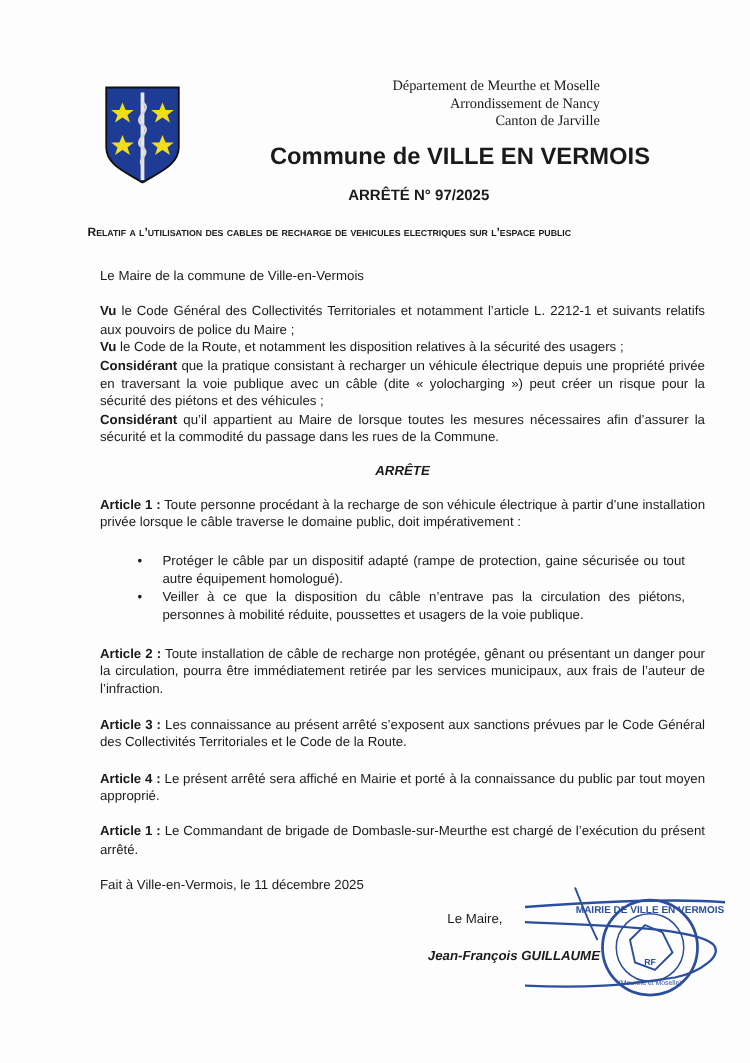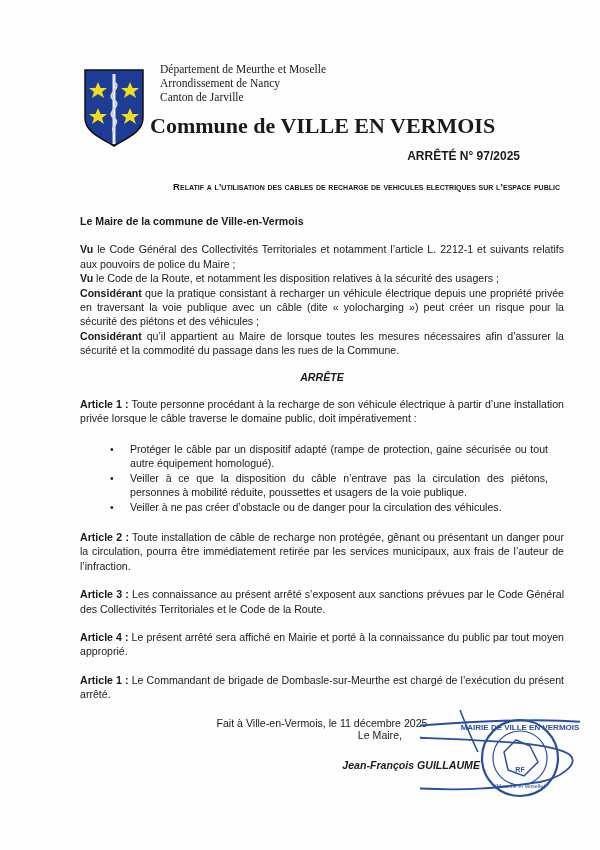--- a/index.html
+++ b/index.html
@@ -1,37 +1,37 @@
 <!DOCTYPE html>
 <html><head>
 <meta charset="utf-8">
 <style>
   html, body { margin: 0; padding: 0; }
   body { width: 600px; height: 850px; background: #fdfdfd; position: relative; overflow: hidden; color: #1a1a1a; }
   .page { position: absolute; left: 0; top: 0; width: 600px; height: 850px; }
   .crest { position: absolute; left: 83px; top: 68px; width: 62px; height: 80px; }
-  .header { position: absolute; left: 160px; top: 62px; width: 320px; text-align: left;
+  .header { position: absolute; left: 160px; top: 62px; width: 320px; text-align: right;
     font-family: "Liberation Serif", serif; font-size: 11.5px; line-height: 14px; }
-  .commune { position: absolute; left: 150px; top: 114px; width: 370px; text-align: left;
-    font-family: Liberation Serif, serif; font-weight: bold; font-size: 22px; line-height: 24px; }
-  .arrete-num { position: absolute; left: 150px; top: 149px; width: 370px; text-align: right;
+  .commune { position: absolute; left: 150px; top: 114px; width: 370px; text-align: right;
+    font-family: Liberation Sans, sans-serif; font-weight: bold; font-size: 19px; line-height: 24px; }
+  .arrete-num { position: absolute; left: 150px; top: 149px; width: 370px; text-align: center;
     font-family: "Liberation Sans", sans-serif; font-weight: bold; font-size: 12px; }
-  .subject { position: absolute; left: 70px; top: 181px; width: 490px; text-align: right;
+  .subject { position: absolute; left: 70px; top: 181px; width: 490px; text-align: left;
     font-family: "Liberation Sans", sans-serif; font-weight: bold; font-size: 9.6px; font-variant: small-caps; letter-spacing: 0px; }
   .body { position: absolute; left: 80px; top: 214px; width: 484px;
     font-family: "Liberation Sans", sans-serif; font-size: 10.6px; line-height: 14.4px; }
-  .maire { font-weight: bold; margin: 0 0 14px 0; }
+  .maire { font-weight: normal; margin: 0 0 14px 0; }
   .vu p { margin: 0; text-align: justify; }
   .b { font-weight: bold; }
   .arrete-head { text-align: center; font-weight: bold; margin: 12px 0 13px 0; font-style: italic; }
   .art { margin: 0 0 14px 0; text-align: justify; }
   ul.bul { margin: 16px; padding-left: 34px; list-style: none; }
   ul.bul li { position: relative; text-align: justify; }
   ul.bul li::before { content: "•"; position: absolute; left: -20px; top: 0; }
-  .fait { margin-top: 2px; text-align: center; }
+  .fait { margin-top: 2px; }
   .sign { position: absolute; left: 300px; top: 722px; width: 180px; text-align: right;
     font-family: "Liberation Sans", sans-serif; font-size: 10.6px; line-height: 14px; }
   .sign .lm { position: absolute; right: 78px; top: 6px; }
   .sign .name { position: absolute; right: 0; top: 36px; font-weight: bold; font-style: italic; white-space: nowrap; }
   .stamp { position: absolute; left: 420px; top: 700px; width: 160px; height: 110px; }
 </style>
 </head>
 <body>
 
 <div class="page">
@@ -68,21 +68,20 @@
       <p><span class="b">Considérant</span><span> qu’il appartient au Maire de lorsque toutes les mesures nécessaires afin d’assurer la sécurité et la commodité du passage dans les rues de la Commune.</span></p>
     </div>
 
     <div class="arrete-head">ARRÊTE</div>
 
     <div class="art">
       <span class="b">Article 1 :</span><span> Toute personne procédant à la recharge de son véhicule électrique à partir d’une installation privée lorsque le câble traverse le domaine public, doit impérativement :</span>
       <ul class="bul">
         <li>Protéger le câble par un dispositif adapté (rampe de protection, gaine sécurisée ou tout autre équipement homologué).</li>
         <li>Veiller à ce que la disposition du câble n’entrave pas la circulation des piétons, personnes à mobilité réduite, poussettes et usagers de la voie publique.</li>
-        <li>Veiller à ne pas créer d’obstacle ou de danger pour la circulation des véhicules.</li>
       </ul>
     </div>
     <div class="art"><span class="b">Article 2 :</span><span> Toute installation de câble de recharge non protégée, gênant ou présentant un danger pour la circulation, pourra être immédiatement retirée par les services municipaux, aux frais de l’auteur de l’infraction.</span></div>
     <div class="art"><span class="b">Article 3 :</span><span> Les connaissance au présent arrêté s’exposent aux sanctions prévues par le Code Général des Collectivités Territoriales et le Code de la Route.</span></div>
     <div class="art"><span class="b">Article 4 :</span><span> Le présent arrêté sera affiché en Mairie et porté à la connaissance du public par tout moyen approprié.</span></div>
     <div class="art"><span class="b">Article 1 :</span><span> Le Commandant de brigade de Dombasle-sur-Meurthe est chargé de l’exécution du présent arrêté.</span></div>
 
     <div class="fait">Fait à Ville-en-Vermois, le 11 décembre 2025</div>
   </div>
 

